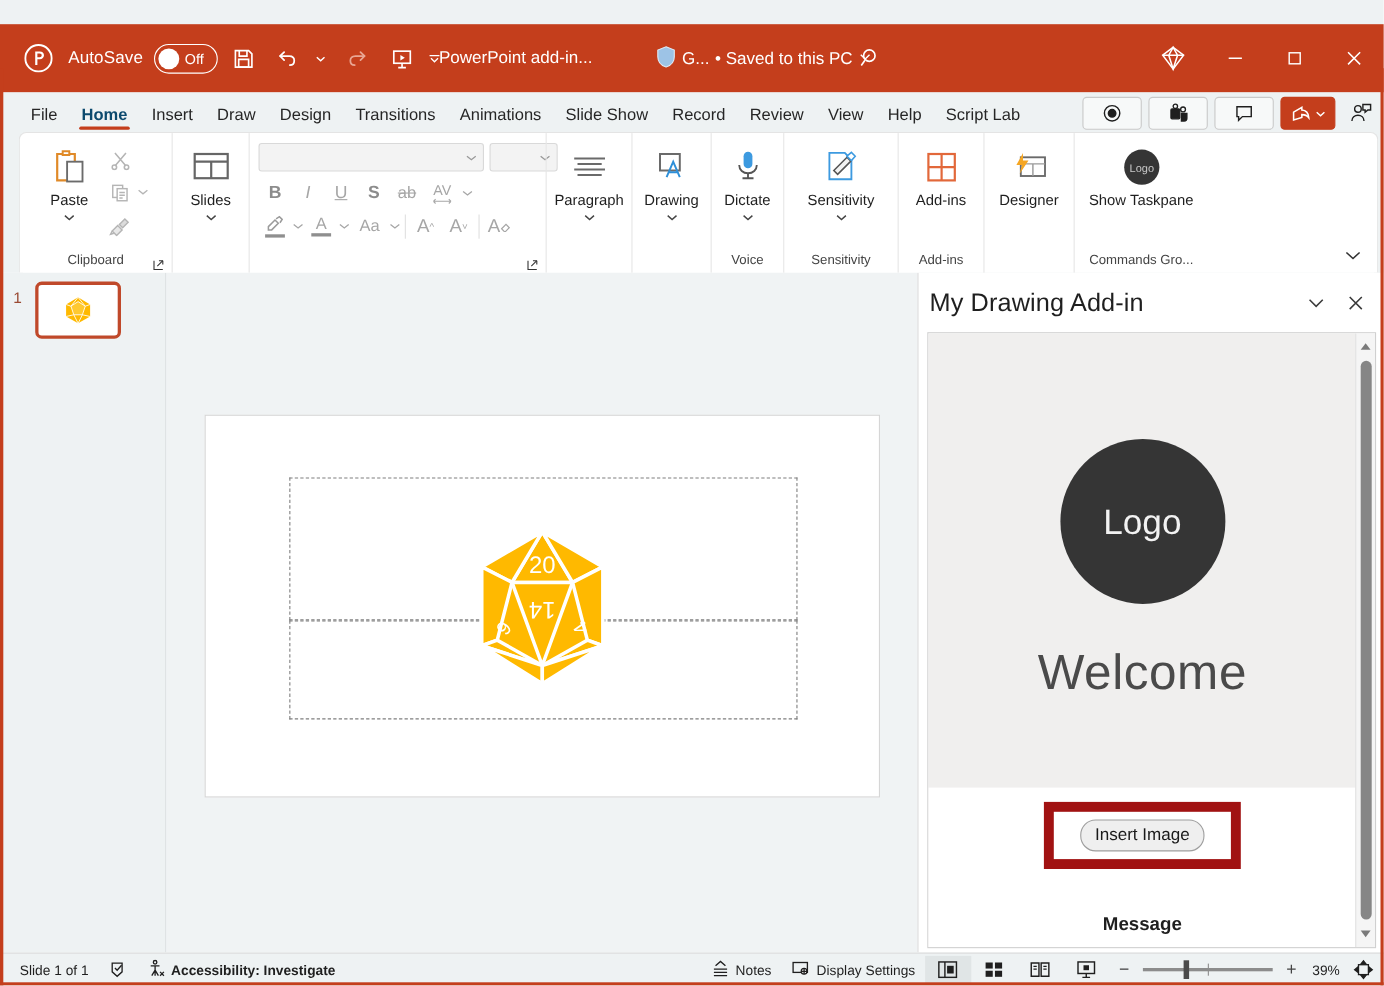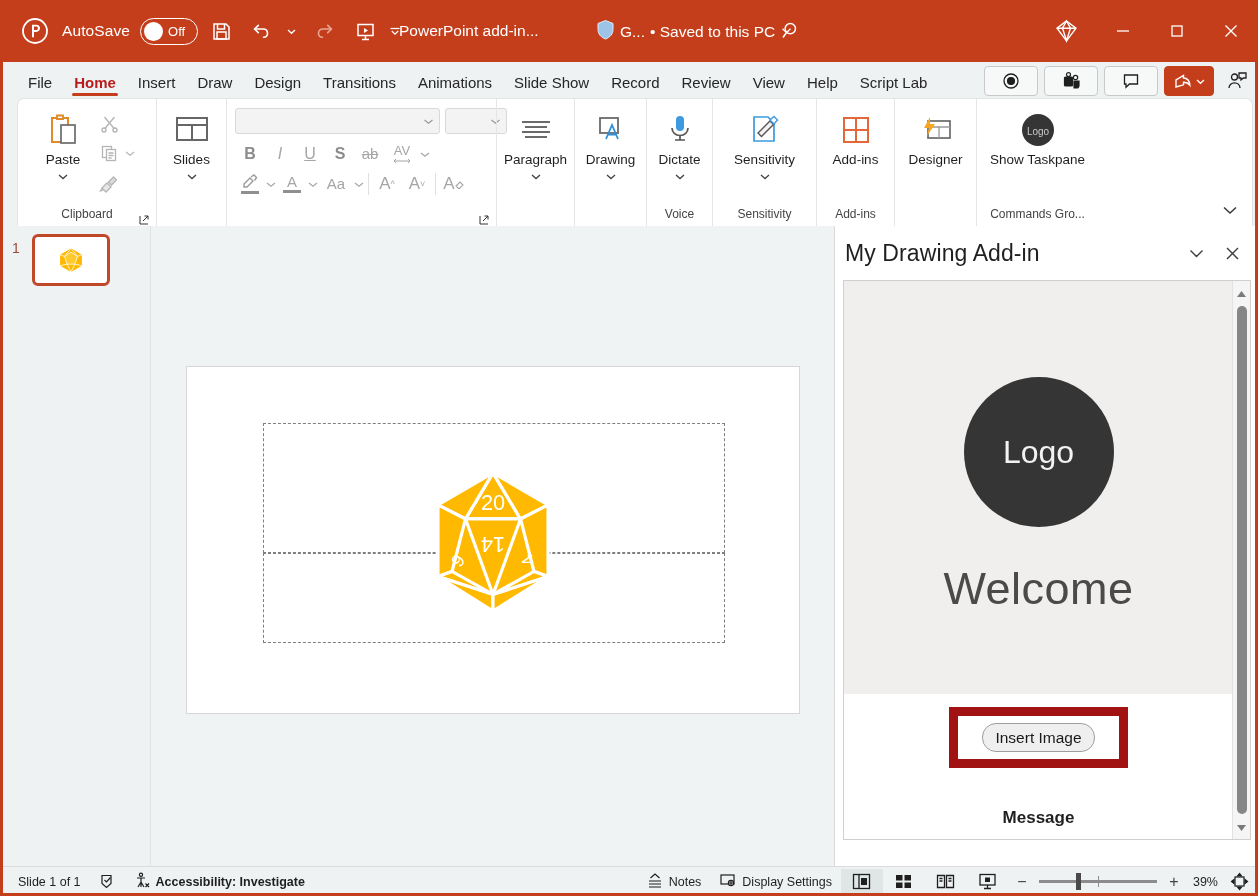--- a/index.html
+++ b/index.html
@@ -17,20 +17,21 @@
   }
 
   
   .titlebar {
     height: 62px;
     background: #c43e1c;
     display: flex; align-items: center;
     flex: 0 0 62px;
     position: relative;
     color: #fff;
+    margin-top: 22px;
   }
   .tb-logo {
     width: 46px; display: flex; justify-content: center; align-items: center;
     margin-left: 12px;
   }
   .tb-logo svg { display:block; }
   .tb-autosave-label {
     font-size: 15.5px; margin-left: 4px; letter-spacing: .1px;
     color: #fff;
   }
@@ -88,21 +89,21 @@
     display: flex; align-items: flex-end;
     position: relative;
     padding-left: 17px;
   }
   .rtab {
     font-size: 15px; color: #262626;
     padding: 0 11px 8px 11px;
     position: relative; white-space: nowrap;
     line-height: 1;
   }
-  .rtab.active { font-weight: bold; color: #b91c1c; margin-top: 18px; }
+  .rtab.active { font-weight: bold; color: #0c4a6e; margin-top: 18px; }
   .rtab.active::after {
     content: ""; position: absolute;
     left: 9px; right: 9px; bottom: 2px;
     height: 2.6px; background: #c43e1c; border-radius: 2px;
   }
   .rtabs-right {
     position: absolute; right: 4px; bottom: 2px;
     display: flex; align-items: center; gap: 6px;
   }
   .rt-btn {

